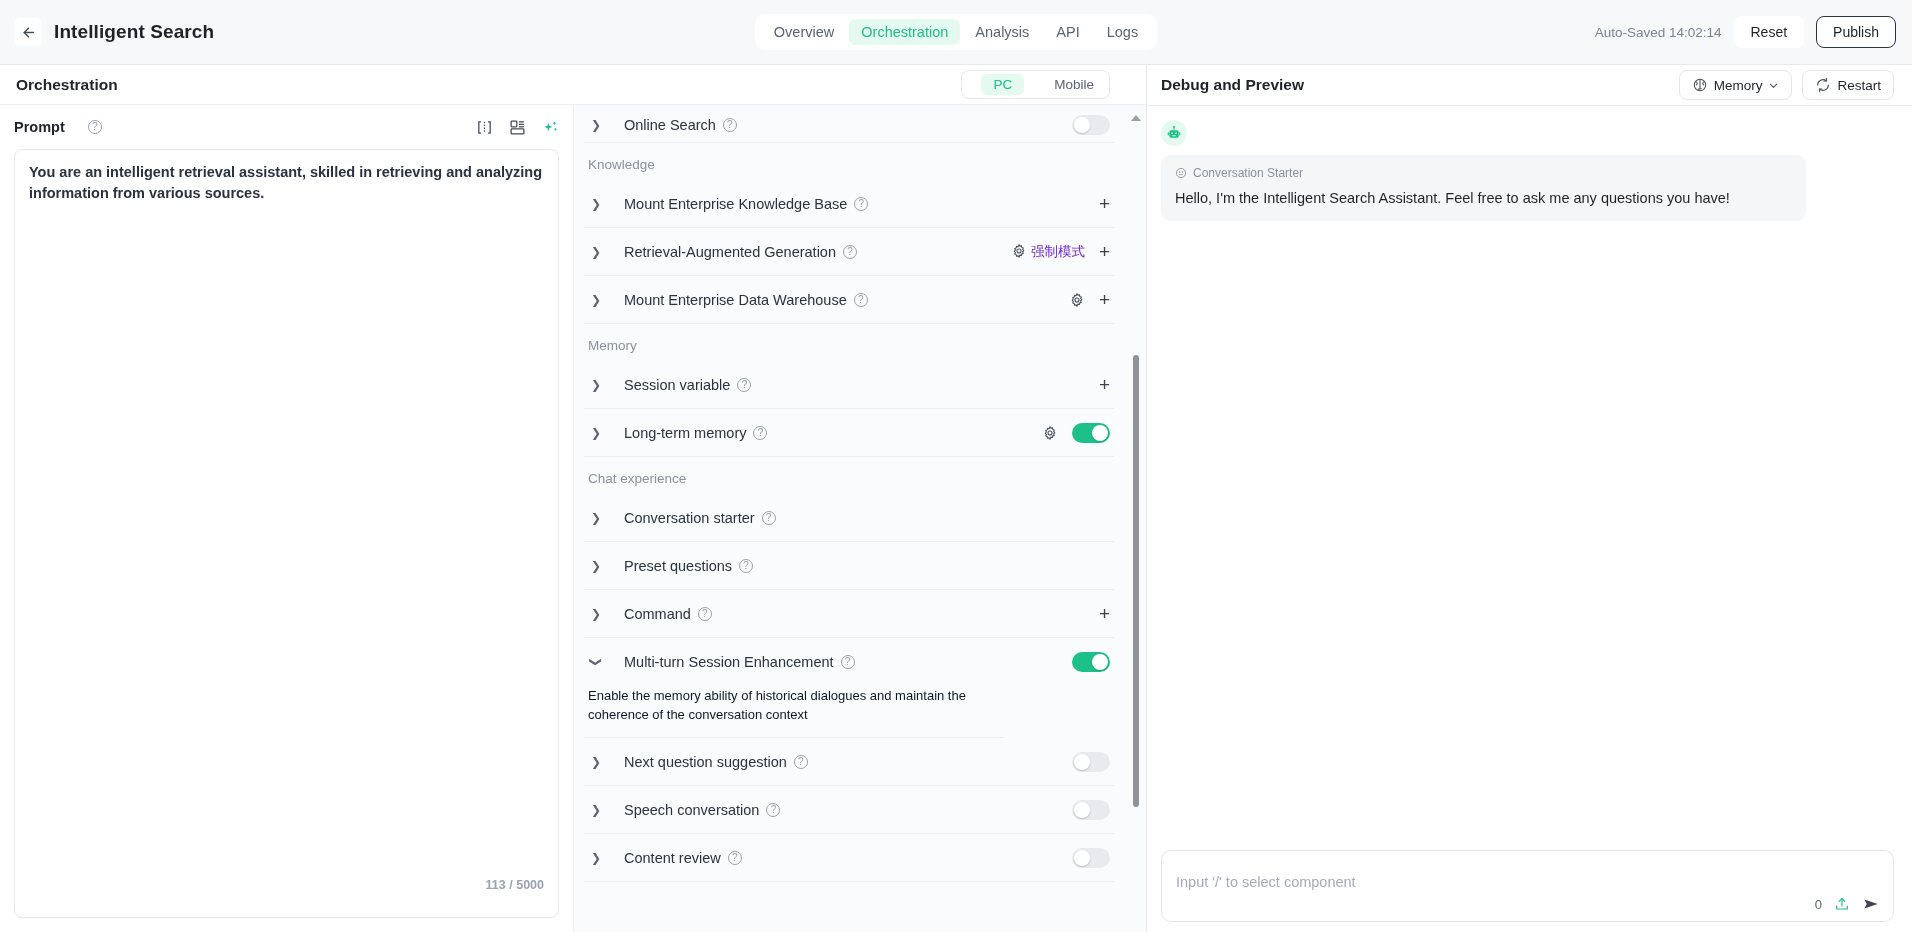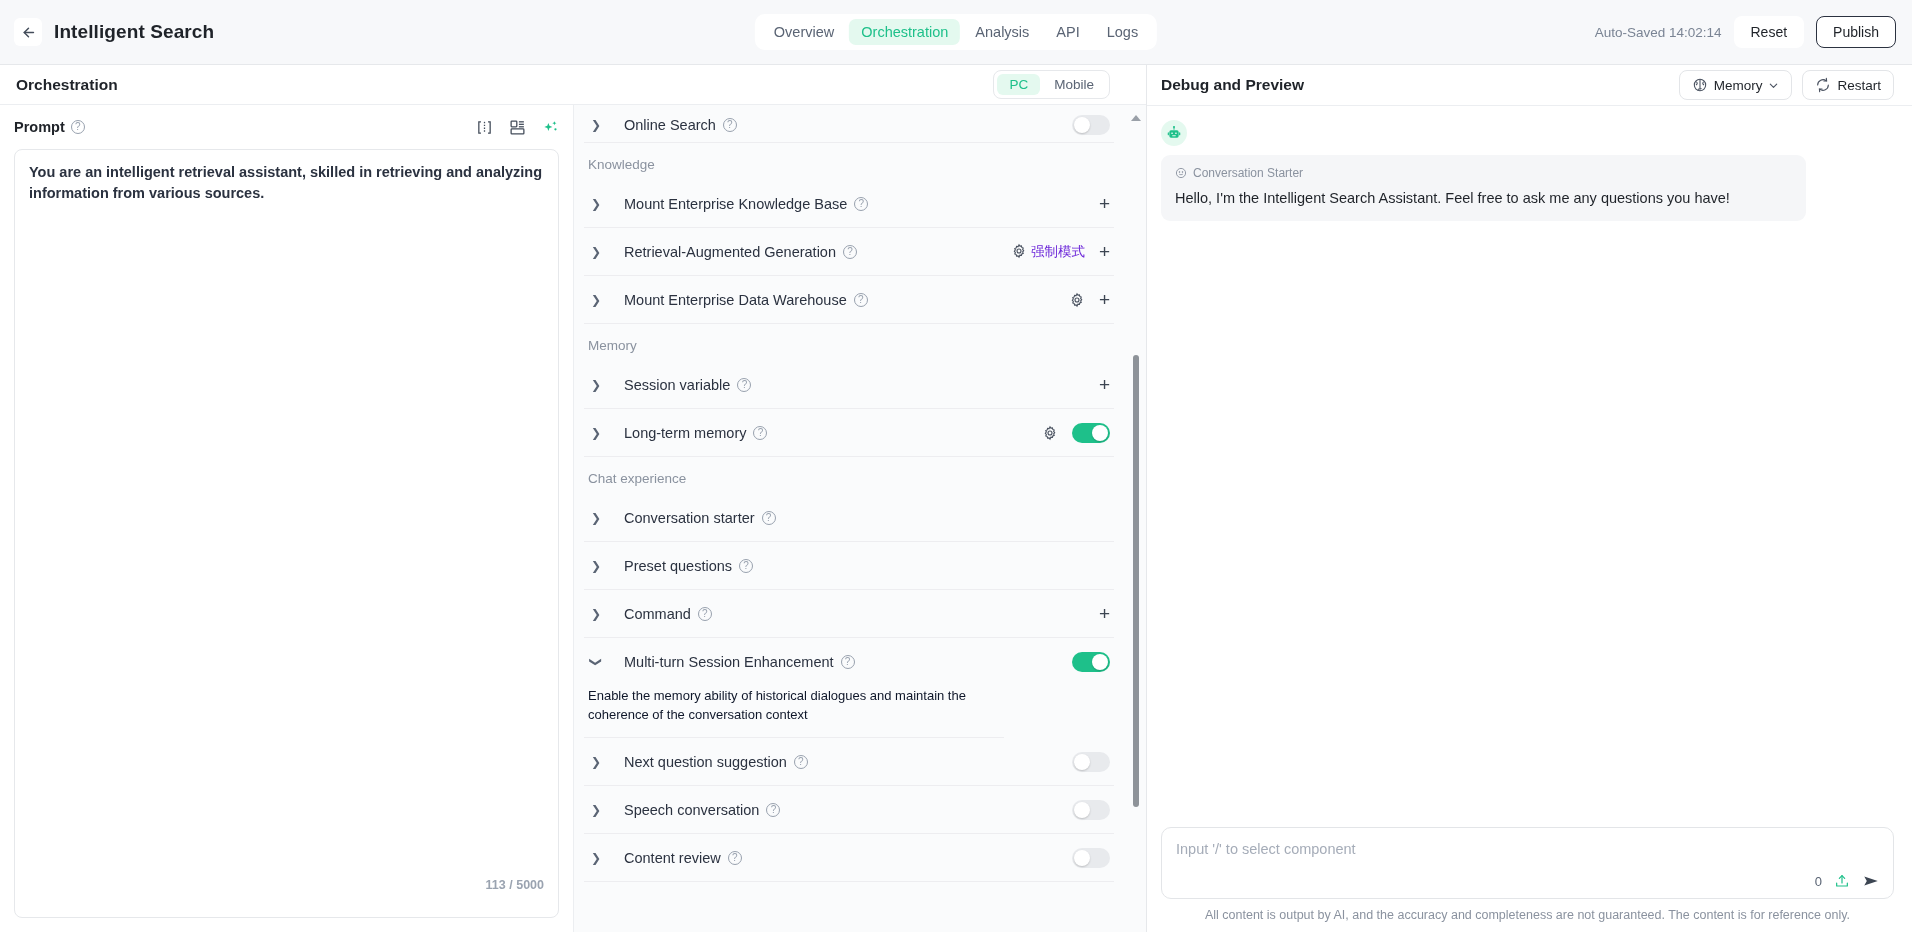--- a/index.html
+++ b/index.html
@@ -73,34 +73,34 @@
     flex-shrink: 0;
   }
   .sec-header .title { font-size: 15.5px; font-weight: 700; }
   .pcmobile {
     margin-left: auto; margin-right: 20px;
     background: #ffffff; border: 1px solid #e6e8eb; border-radius: 8px;
     display: flex; padding: 3px; gap: 2px;
   }
   .pcmobile div {
     font-size: 13.5px; padding: 3px 12px; border-radius: 6px;
-    color: #5a6474; cursor: pointer;
+    color: #5a6474; cursor: pointer; margin-left: 16px;
   }
   .pcmobile div.on { background: #e4f9ef; color: #1ec08a; }
 
   .cols { display: flex; flex: 1; min-height: 0; }
 
   
   .col-left {
     width: 574px; border-right: 1px solid #eceef1;
     display: flex; flex-direction: column;
     padding: 0 14px;
   }
   .prompt-head {
-    height: 44px; display: flex; align-items: center; gap: 6px;
+    height: 44px; display: flex; align-items: center; gap: 23px;
   }
   .prompt-head .lbl { font-size: 14.5px; font-weight: 700; }
   .qmark {
     width: 14px; height: 14px; border-radius: 50%;
     border: 1px solid #98a1ae; color: #98a1ae;
     font-size: 10px; line-height: 12px; text-align: center;
     display: inline-block; flex-shrink: 0; cursor: pointer;
     font-family: "Liberation Sans", sans-serif;
   }
   .prompt-head-icons {
@@ -239,21 +239,21 @@
   .bub-tag {
     display: flex; align-items: center; gap: 6px;
     font-size: 12px; color: #8a929f; margin-bottom: 8px;
   }
   .bub-text { font-size: 14.5px; color: #1f2329; line-height: 20px; }
 
   .input-wrap { padding: 0 18px 10px 14px; flex-shrink: 0; }
   .chat-input {
     border: 1px solid #e3e5e8; border-radius: 10px;
     height: 72px; position: relative; background: #fff;
-    padding: 13px 14px;
+    padding: 23px 14px;
   }
   .ph { font-size: 14.5px; color: #a5acb8; }
   .input-tools {
     position: absolute; right: 13px; bottom: 8px;
     display: flex; align-items: center; gap: 12px;
   }
   .zero { font-size: 13px; color: #5a6474; }
   .disclaimer {
     text-align: center; font-size: 12.5px; color: #8a929f;
     padding: 9px 0 0 0;
@@ -550,17 +550,16 @@
           <svg width="16" height="16" viewBox="0 0 24 24" fill="none" stroke="#1ec08a" stroke-width="1.8" stroke-linecap="round" stroke-linejoin="round">
             <path d="M4 15v4.5h16V15"></path>
               <polyline points="8,8 12,4 16,8"></polyline>
               <line x1="12" y1="4" x2="12" y2="15"></line>
           </svg>
           <svg width="18" height="18" viewBox="0 0 24 24" fill="#3c4552">
             <path d="M3 6l18 6-18 6 3.4-6z"></path>
           </svg>
         </div>
       </div>
-      <div class="disclaimer">All content is output by AI, and the accuracy and completeness are not guaranteed. The content is for reference only.</div>
     </div>
   </div>
 
 </div>
 
 </body></html>

